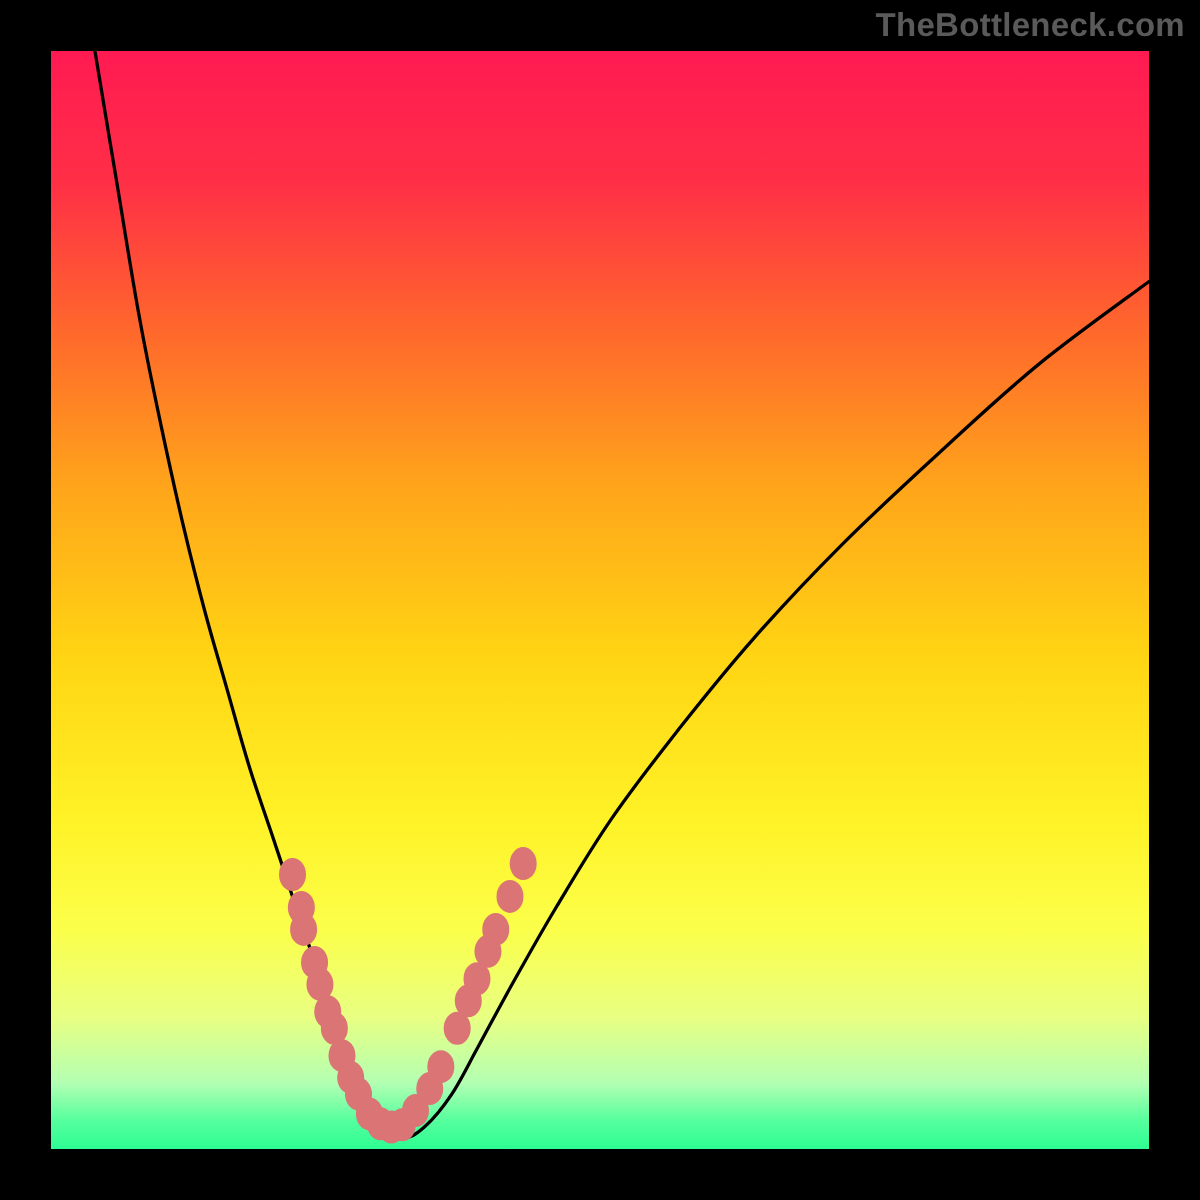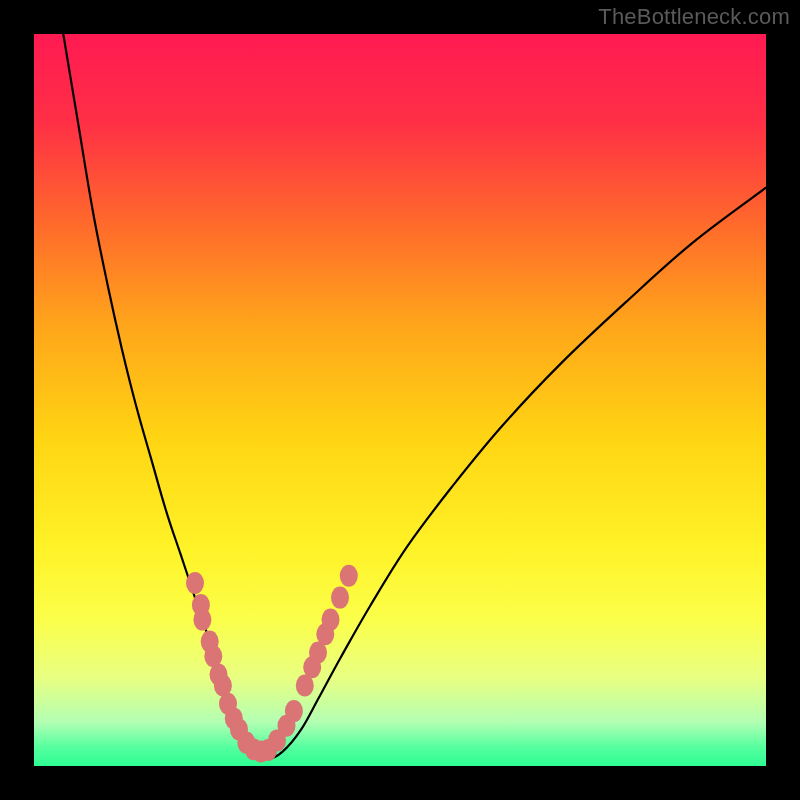--- a/index.html
+++ b/index.html
@@ -40,21 +40,21 @@
     top: 0;
     width: 732px;
     height: 732px;
   }
   .watermark {
     position: absolute;
     top: 4px;
     right: 10px;
     color: #5a5a5a;
     font-size: 22px;
-    font-weight: 400;
+    font-weight: 700;
     letter-spacing: 0.2px;
   }
 </style>
 </head>
 <body>
 
 <div class="frame">
 
   <div class="plot-area">
     <svg class="gradient-bg" viewBox="0 0 732 732" preserveAspectRatio="none">

